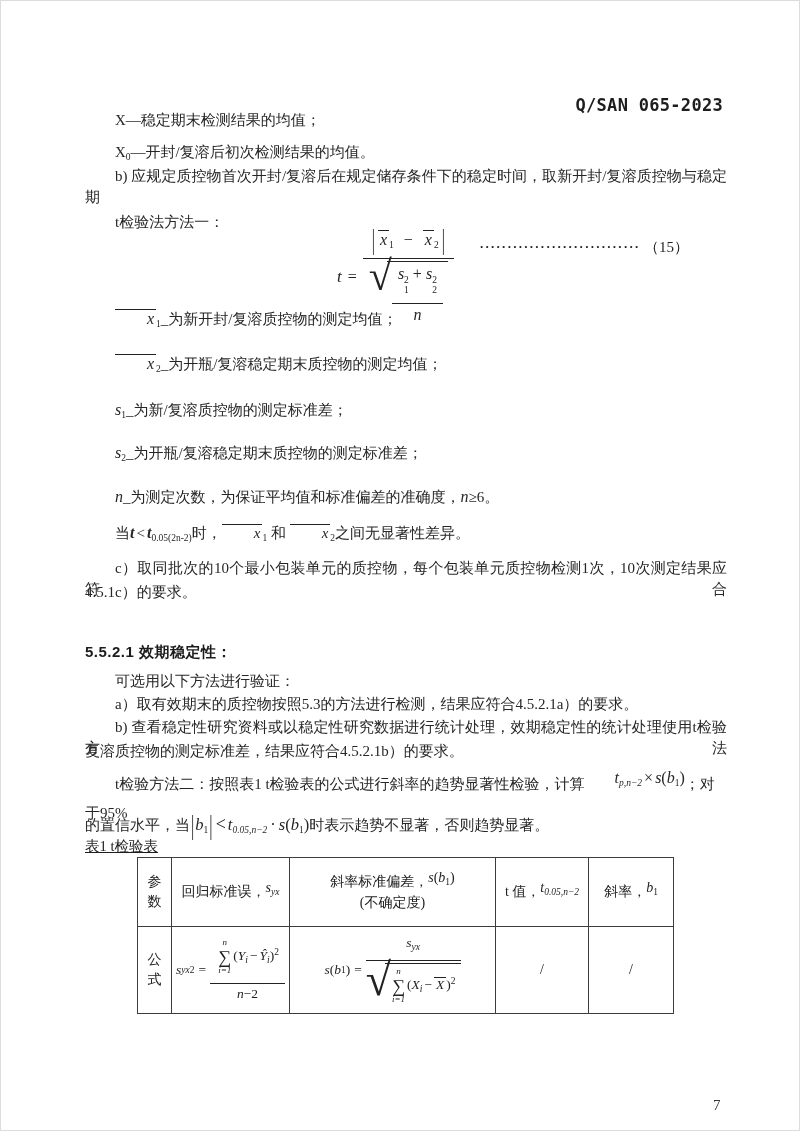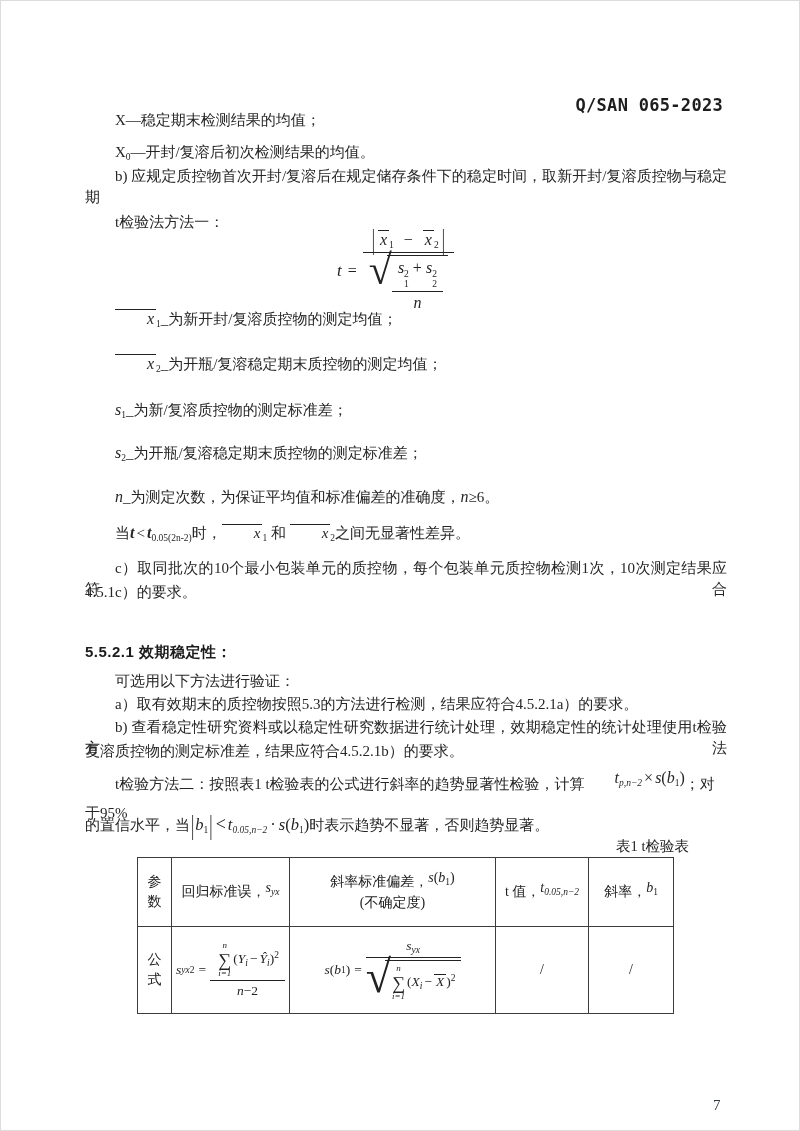--- a/index.html
+++ b/index.html
@@ -21,21 +21,21 @@
   .mvb{font-style:italic;font-weight:bold;font-size:16px;}
   .tiny{font-size:9.5px;font-style:italic;}
   sub{vertical-align:-3px;}
   sup{vertical-align:5px;}
   .bar{display:inline-block;border-top:1.3px solid #222;line-height:1.1;padding:0 2px;}
   .def-line{font-size:15px;}
   .def-sym{font-size:16px;}
   .dash{letter-spacing:0;}
   
   .frac{display:inline-block;vertical-align:middle;text-align:center;}
-  .fnum{display:block;border-bottom:1.2px solid #222;padding:0 6px 2px;}
+  .fnum{display:block;border-bottom:1.2px solid #222;padding:0 6px 8px;}
   .fden{display:block;padding-top:2px;}
   
   .sqrt{display:inline-flex;align-items:flex-start;}
   .rdx{font-size:42px;line-height:.8;margin-right:-5px;font-weight:400;transform:translateY(-1px);}
   .rdx2{font-size:46px;line-height:.8;margin-right:-6px;font-weight:400;transform:translateY(-1px);}
   .rcd{border-top:1.4px solid #222;padding:3px 5px 0;}
   
   .sum{display:inline-flex;flex-direction:column;align-items:center;vertical-align:middle;line-height:1;margin:0 2px;}
   .sum .lim{font-size:9px;font-style:italic;line-height:1.1;}
   .sum .sig{font-size:18px;line-height:1;}
@@ -45,21 +45,21 @@
   .f15eq{position:absolute;left:252px;top:4px;display:flex;align-items:center;font-size:16px;}
   .f15eq .meq{margin:0 6px;}
   .absbar{display:inline-block;transform:scaleY(1.8);margin:0 3px;font-weight:400;}
   .msp{margin:0 10px;}
   .f15tag{position:absolute;right:38px;top:12px;font-size:15px;white-space:nowrap;color:#1e1e1e;}
   .dots{font-weight:bold;letter-spacing:1.2px;font-size:13px;vertical-align:1px;margin-right:4px;}
   .raised{display:inline-block;transform:translateY(-6px);font-size:16px;}
   .m2wrap{font-size:16.5px;}
   .abs2{display:inline-block;transform:scaleY(1.7);margin:0 1px;}
   
-  .tbl-title{position:absolute;left:85px;top:837px;width:604px;text-align:right;font-size:14.5px;color:#1e1e1e;}
+  .tbl-title{position:absolute;left:85px;top:837px;width:604px;text-align:left;font-size:14.5px;color:#1e1e1e;text-decoration:underline;}
   table.ttable{position:absolute;left:137px;top:857px;border-collapse:collapse;table-layout:fixed;}
   .ttable td{border:1.2px solid #3c3c3c;text-align:center;vertical-align:middle;font-size:14px;padding:2px 1px;color:#222;}
   .ttable tr.hrow td{height:64px;}
   .ttable tr.frow td{height:82px;}
   .cell-stack{display:inline-block;width:16px;line-height:20px;word-break:break-all;}
   .raised2{display:inline-block;transform:translateY(-4px);}
   .hdr-note{display:block;margin-top:3px;}
   .eqwrap{display:inline-flex;align-items:center;font-size:13.5px;}
   .eqwrap .meq{margin:0 4px;}
   .pageno{position:absolute;left:713px;top:1097px;font-size:15px;color:#33383f;}
@@ -99,20 +99,21 @@
                       <span style="font-style:normal">2</span>
                       <span style="font-style:normal">2</span>
                     </span></span>
                 <span class="fden"><i class="mv">n</i></span>
               </span>
             </span>
           </span>
         </span>
       </span>
     </span>
+    <span class="f15tag"><span class="dots">·····························</span><span>（15）</span></span>
   </div>
 
   <div class="l ind def-line" style="top:309px"><i class="mv bar def-sym">x</i><sub class="tiny" style="font-style:normal">1</sub><span class="dash">_</span><span>为新开封/复溶质控物的测定均值；</span></div>
 
   <div class="l ind def-line" style="top:354px"><i class="mv bar def-sym">x</i><sub class="tiny" style="font-style:normal">2</sub><span class="dash">_</span><span>为开瓶/复溶稳定期末质控物的测定均值；</span></div>
 
   <div class="l ind def-line" style="top:399px"><i class="mv def-sym">s</i><sub class="tiny" style="font-style:normal">1</sub><span class="dash">_</span><span>为新/复溶质控物的测定标准差；</span></div>
 
   <div class="l ind def-line" style="top:442px"><i class="mv def-sym">s</i><sub class="tiny" style="font-style:normal">2</sub><span class="dash">_</span><span>为开瓶/复溶稳定期末质控物的测定标准差；</span></div>
 

